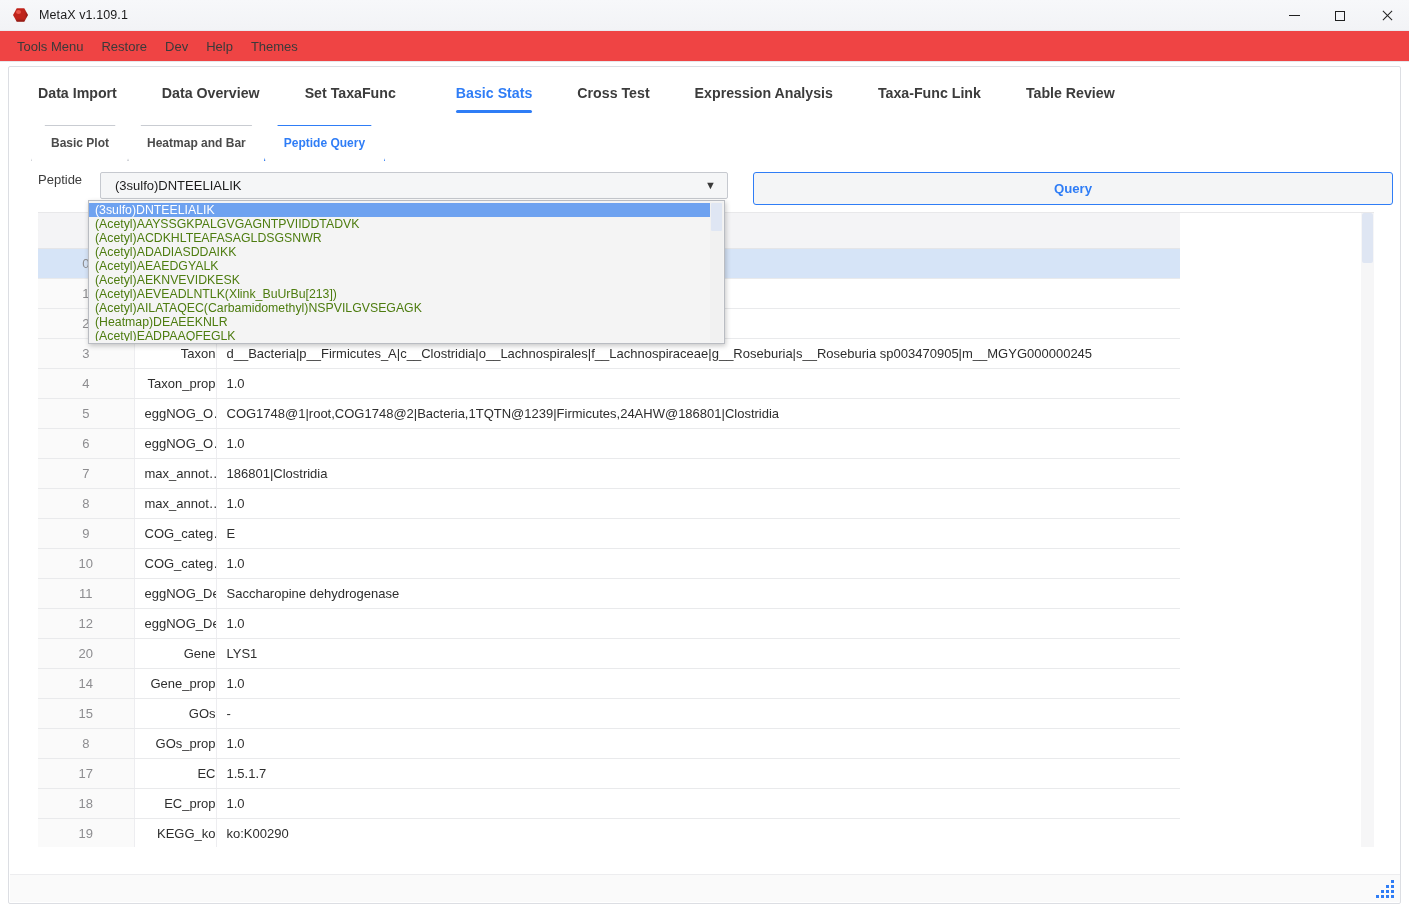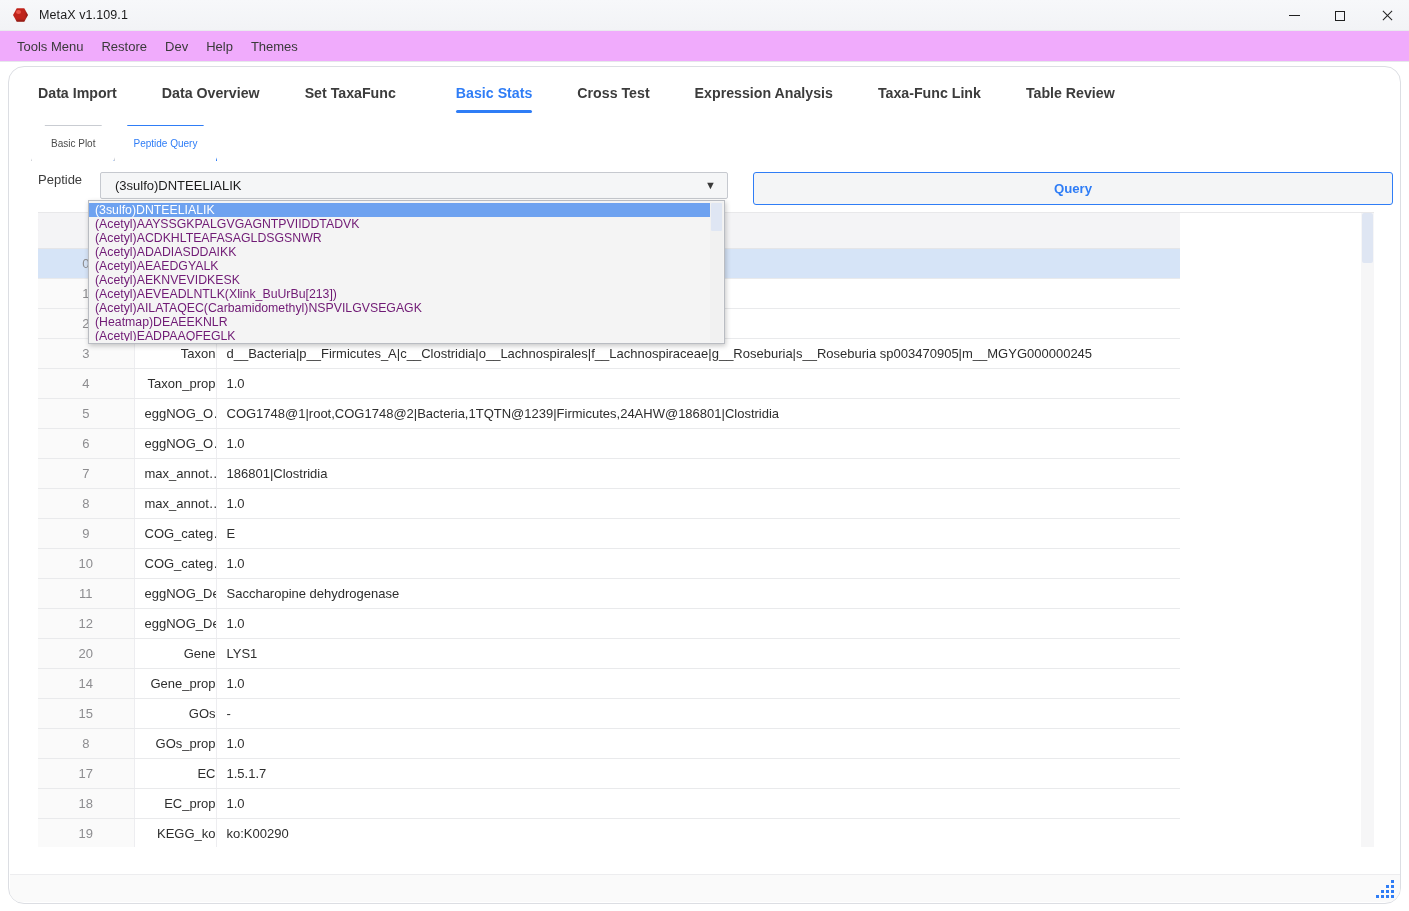--- a/index.html
+++ b/index.html
@@ -59,38 +59,38 @@
     content: ""; position: absolute; left: 0; top: 5px;
     width: 13px; height: 1px; background: currentColor;
   }
   .glyph-close:before { transform: rotate(45deg); }
   .glyph-close:after  { transform: rotate(-45deg); }
 
   
   .menubar {
     position: absolute; left: 0; top: 31px;
     width: 1409px; height: 31px;
-    background: #f0abfc;
+    background: #ef4444;
     display: flex; align-items: center;
     padding-left: 8px;
     border-bottom: 1px solid #e6e7eb;
   }
   .menu-item {
     font-size: 13px; color: #3a3a3a;
     padding: 4px 9px; border-radius: 3px;
     cursor: default;
   }
 
   
   .content-card {
     position: absolute; left: 8px; top: 66px;
     width: 1393px; height: 838px;
     background: #ffffff;
     border: 1px solid #dcdee3;
-    border-radius: 16px;
+    border-radius: 2px;
     overflow: hidden;
   }
 
   
   .maintabs {
     position: absolute; left: 0; top: 12px;
     width: 100%; height: 48px;
     display: flex; align-items: flex-start;
     padding-left: 29px;
   }
@@ -111,21 +111,21 @@
     position: absolute; left: 0; top: 58px;
     width: 100%; height: 36px;
     padding-left: 22px;
     display: flex; align-items: flex-end;
   }
   .subtab {
     position: relative;
     height: 36px;
     display: flex; align-items: center; justify-content: center;
     padding: 0 20px;
-    font-size: 10px; font-weight: normal; color: #4b4b4b;
+    font-size: 12px; font-weight: bold; color: #4b4b4b;
     white-space: nowrap; cursor: default;
     margin-right: -2px;
   }
   .subtab .shape {
     position: absolute; left: 0; top: 0; right: 0; bottom: 0;
     border: 1px solid #c9ccd2;
     border-bottom: none;
     clip-path: polygon(14px 0, calc(100% - 14px) 0, 100% 100%, 0 100%);
     background: transparent;
     pointer-events: none;
@@ -262,21 +262,21 @@
     box-shadow: 1px 2px 5px rgba(0,0,0,.22);
     z-index: 60;
     overflow: hidden;
   }
   .dd-list {
     position: absolute; left: 0; top: 2px; right: 14px; bottom: 2px;
     overflow: hidden;
   }
   .dd-item {
     height: 14px; line-height: 14px;
-    font-size: 12.3px; color: #701a75;
+    font-size: 12.3px; color: #4d7c0f;
     padding-left: 6px;
     white-space: nowrap;
     cursor: default;
   }
   .dd-item.sel { background: #6ea2f0; color: #ffffff; }
   .dd-scroll {
     position: absolute; right: 1px; top: 1px;
     width: 13px; bottom: 1px;
     background: #f1f1f1;
   }
@@ -328,20 +328,24 @@
       <div class="maintab">Cross Test</div>
       <div class="maintab">Expression Analysis</div>
       <div class="maintab">Taxa-Func Link</div>
       <div class="maintab">Table Review</div>
     </div>
 
     <div class="subtabs">
       <div class="subtab">
         <span class="shape"></span>
         <span class="lbl">Basic Plot</span>
+      </div>
+      <div class="subtab">
+        <span class="shape"></span>
+        <span class="lbl">Heatmap and Bar</span>
       </div>
       <div class="subtab active">
         <span class="shape"></span>
         <span class="lbl">Peptide Query</span>
       </div>
     </div>
 
     <div class="peptide-row">
       <div class="peptide-label">Peptide</div>
       <div class="combo">

